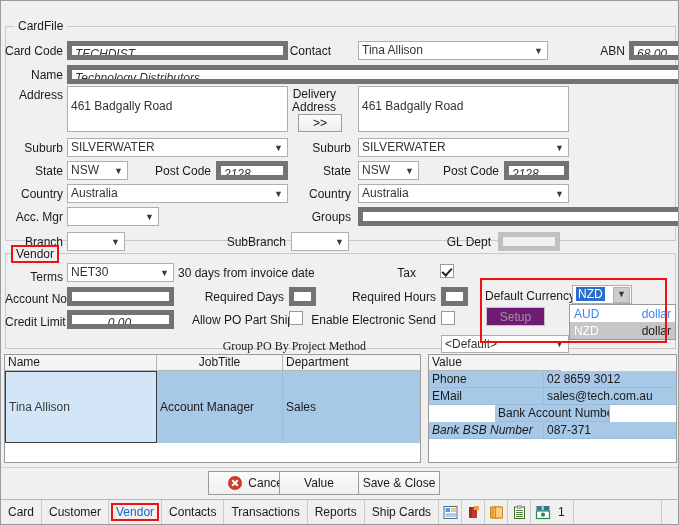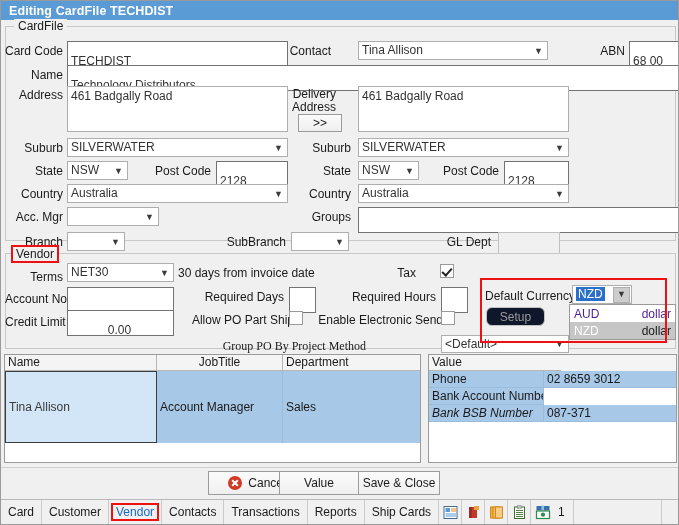--- a/index.html
+++ b/index.html
@@ -61,38 +61,39 @@
     font-size: 12px;
     color: #1a1a1a;
     text-align: right;
     white-space: nowrap;
     line-height: 14px;
   }
   .lbl.l { text-align: left; }
   .fld {
     position: absolute;
     background: #ffffff;
-    border: 1px solid #737373;
+    border: 5px solid #737373;
     font-family: "Liberation Sans", sans-serif;
     font-size: 12px;
     color: #333333;
-    padding: 12px 3px;
+    padding: 1px 3px;
     line-height: 15px;
     overflow: hidden;
     white-space: nowrap;
+    font-style: italic;
   }
   .fld.ro { background: #f0f0f0; border-color: #c0c0c0; }
   .fld.num { text-align: center; padding-right: 5px; }
   .memo {
     position: absolute;
     background: #ffffff;
     border: 1px solid #aeaeae;
     font-size: 12px;
     color: #333;
-    padding: 2px 3px;
+    padding: 12px 3px;
     line-height: 14px;
     overflow: hidden;
   }
   .combo {
     position: absolute;
     background: #ffffff;
     border: 1px solid #aeaeae;
     font-size: 12px;
     color: #333;
     padding: 1px 3px;
@@ -135,21 +136,21 @@
     position: absolute;
     background: linear-gradient(#fbfbfb, #efefef);
     border: 1px solid #9b9b9b;
     font-size: 12px;
     color: #1a1a1a;
     display: flex;
     align-items: center;
     justify-content: center;
     white-space: nowrap;
   }
-  .btn.disabled { color: #9a9a9a; background: #0f172a; border-color: #c3c3c3; border-radius: 6px; }
+  .btn.disabled { color: #9a9a9a; background: #701a75; border-color: #c3c3c3; }
 
   
   .redbox {
     position: absolute;
     border: 2px solid #ee1111;
     pointer-events: none;
     z-index: 40;
   }
 
   
@@ -158,21 +159,21 @@
     background: #ffffff;
     border: 1px solid #9a9a9a;
     z-index: 35;
     font-size: 12px;
   }
   .ddpop .opt {
     height: 17px;
     display: flex;
     align-items: center;
     padding: 0 4px;
-    color: #4c1d95;
+    color: #3b82f6;
   }
   .ddpop .opt .code { flex: 0 0 auto; }
   .ddpop .opt .name { margin-left: auto; }
   .ddpop .opt.sel { background: #c6c6c6; color: #ffffff; }
   .ddpop .opt.sel .name { color: #1a1a1a; }
 
   
   .grid {
     position: absolute;
     background: #ffffff;
@@ -207,21 +208,21 @@
     align-items: center;
     border-right: 1px solid #9cbcdc;
   }
   #contacts-grid .brow .bc.focus {
     background: #d3e6f8;
     border: 1px solid #3c3c3c;
     color: #3a3a3a;
   }
 
   
-  #details-grid .brow { height: 17px; }
+  #details-grid .brow { height: 17px; justify-content: center; }
   #details-grid .brow .bc {
     background: #a8c8e8;
     line-height: 17px;
     border-right: 1px solid #9cbcdc;
     border-bottom: 1px solid #9cbcdc;
   }
 
   
   .actionbar {
     position: absolute;
@@ -287,23 +288,20 @@
     border-right: 1px solid #cacaca;
   }
   .tabfill { flex: 1; border-right: 1px solid #cacaca; }
   .tabend { width: 18px; }
 </style>
 </head>
 <body>
 
 <div id="app">
 
-  <div class="titlebar">
-    <span>Editing CardFile TECHDIST</span>
-  </div>
 
   <div class="group" style="left:4px; top:25px; width:671px; height:215px;">
     <span class="legend">CardFile</span>
   </div>
 
   <div class="lbl" style="left:4px; top:43px; width:58px;">Card Code</div>
   <div class="fld" style="left:66px; top:40px; width:221px; height:19px;">TECHDIST</div>
 
   <div class="lbl" style="left:250px; top:43px; width:80px;">Contact</div>
   <div class="combo" style="left:357px; top:40px; width:190px; height:19px;">
@@ -402,21 +400,21 @@
   <div class="fld" style="left:66px; top:286px; width:107px; height:19px;"></div>
   <div class="lbl" style="left:183px; top:289px; width:100px;">Required Days</div>
   <div class="fld" style="left:288px; top:286px; width:27px; height:19px;"></div>
   <div class="lbl" style="left:330px; top:289px; width:105px;">Required Hours</div>
   <div class="fld" style="left:440px; top:286px; width:27px; height:19px;"></div>
 
   <div class="lbl" style="left:4px; top:314px; width:58px;">Credit Limit</div>
   <div class="fld num" style="left:66px; top:309px; width:107px; height:19px;">0.00</div>
   <div class="lbl" style="left:178px; top:312px; width:115px;">Allow PO Part Ship</div>
   <div class="chk" style="left:288px; top:310px;"></div>
-  <div class="lbl" style="left:312px; top:312px; width:130px;">Enable Electronic Send</div>
+  <div class="lbl" style="left:305px; top:312px; width:130px;">Enable Electronic Send</div>
   <div class="chk" style="left:440px; top:310px;"></div>
 
   <div class="lbl" style="left:210px; top:338px; width:155px;font-family:Liberation Serif, serif;">Group PO By Project Method</div>
   <div class="combo" style="left:440px; top:334px; width:128px; height:18px;">
     <span>&lt;Default&gt;</span>
     <span class="arrow">▼</span>
   </div>
 
   <div class="lbl l" style="left:484px; top:288px; width:95px;">Default Currency</div>
   <div class="combo greyarrow" style="left:571px; top:284px; width:60px; height:19px; background:#ffffff;">
@@ -451,20 +449,24 @@
     </div>
   </div>
 
   <div class="grid" id="details-grid" style="left:427px; top:353px; width:249px; height:109px;">
     <div class="hrow">
       <div class="hc" style="width:132px; border-right:none;">Value</div>
     </div>
     <div class="brow">
       <div class="bc" style="width:115px;">Phone</div>
       <div class="bc" style="width:132px; border-right:none;">02 8659 3012</div>
+    </div>
+    <div class="brow">
+      <div class="bc" style="width:115px;">EMail</div>
+      <div class="bc" style="width:132px; border-right:none;">sales@tech.com.au</div>
     </div>
     <div class="brow">
       <div class="bc" style="width:115px;">Bank Account Number</div>
     </div>
     <div class="brow">
       <div class="bc" style="width:115px;font-style:italic;">Bank BSB Number</div>
       <div class="bc" style="width:132px; border-right:none;">087-371</div>
     </div>
   </div>
 

